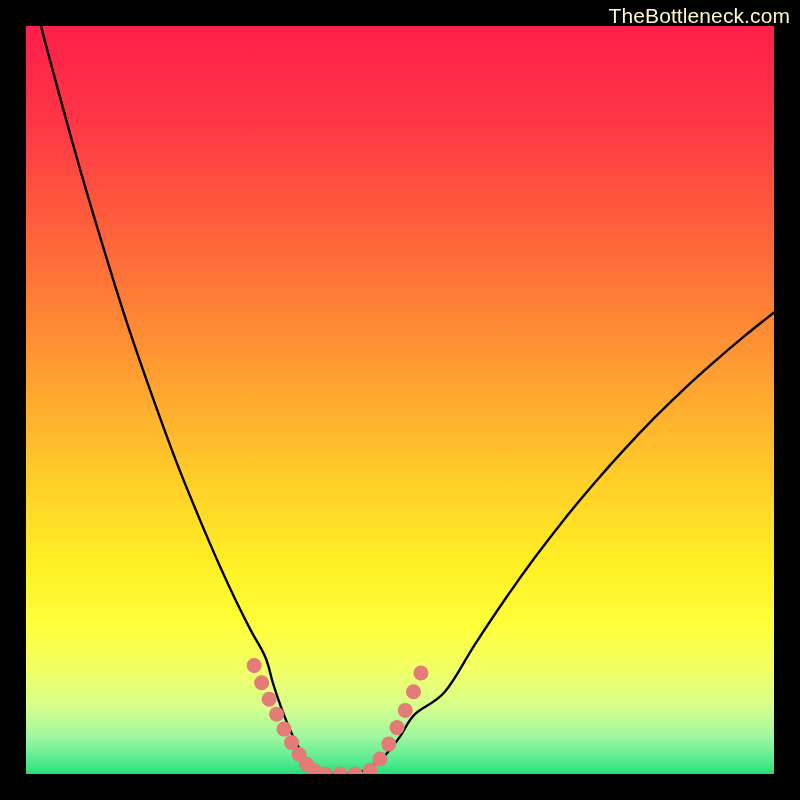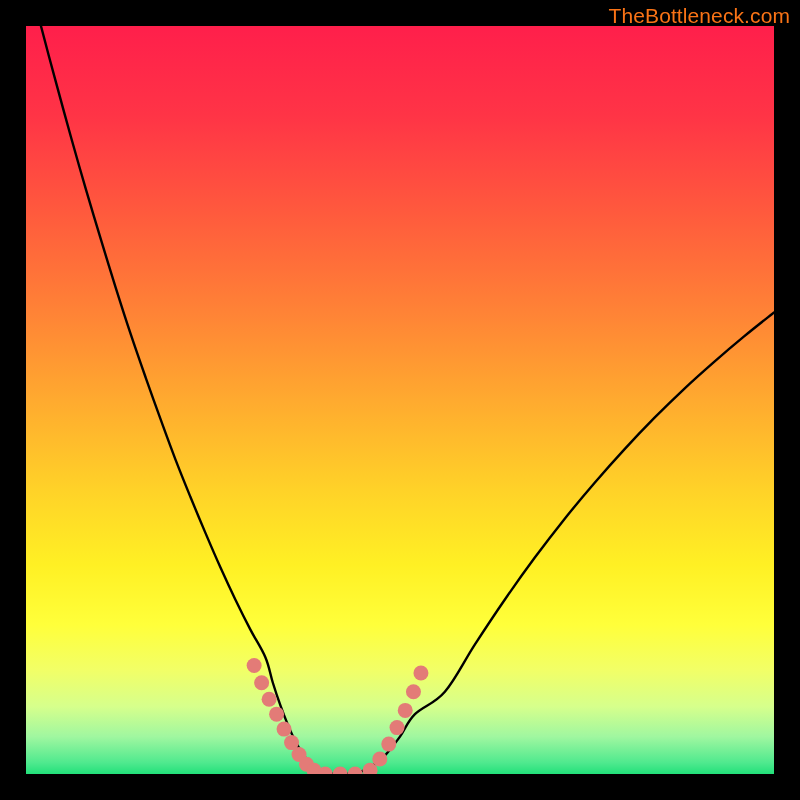--- a/index.html
+++ b/index.html
@@ -38,21 +38,21 @@
     position: absolute;
     left: 0;
     top: 0;
     width: 100%;
     height: 100%;
   }
   .watermark {
     position: absolute;
     top: 4px;
     right: 10px;
-    color: #f97316;
+    color: #fef9c3;
     font-size: 21px;
     font-weight: 500;
     letter-spacing: 0.1px;
   }
 </style>
 </head>
 <body>
 
 <div class="frame">
 

